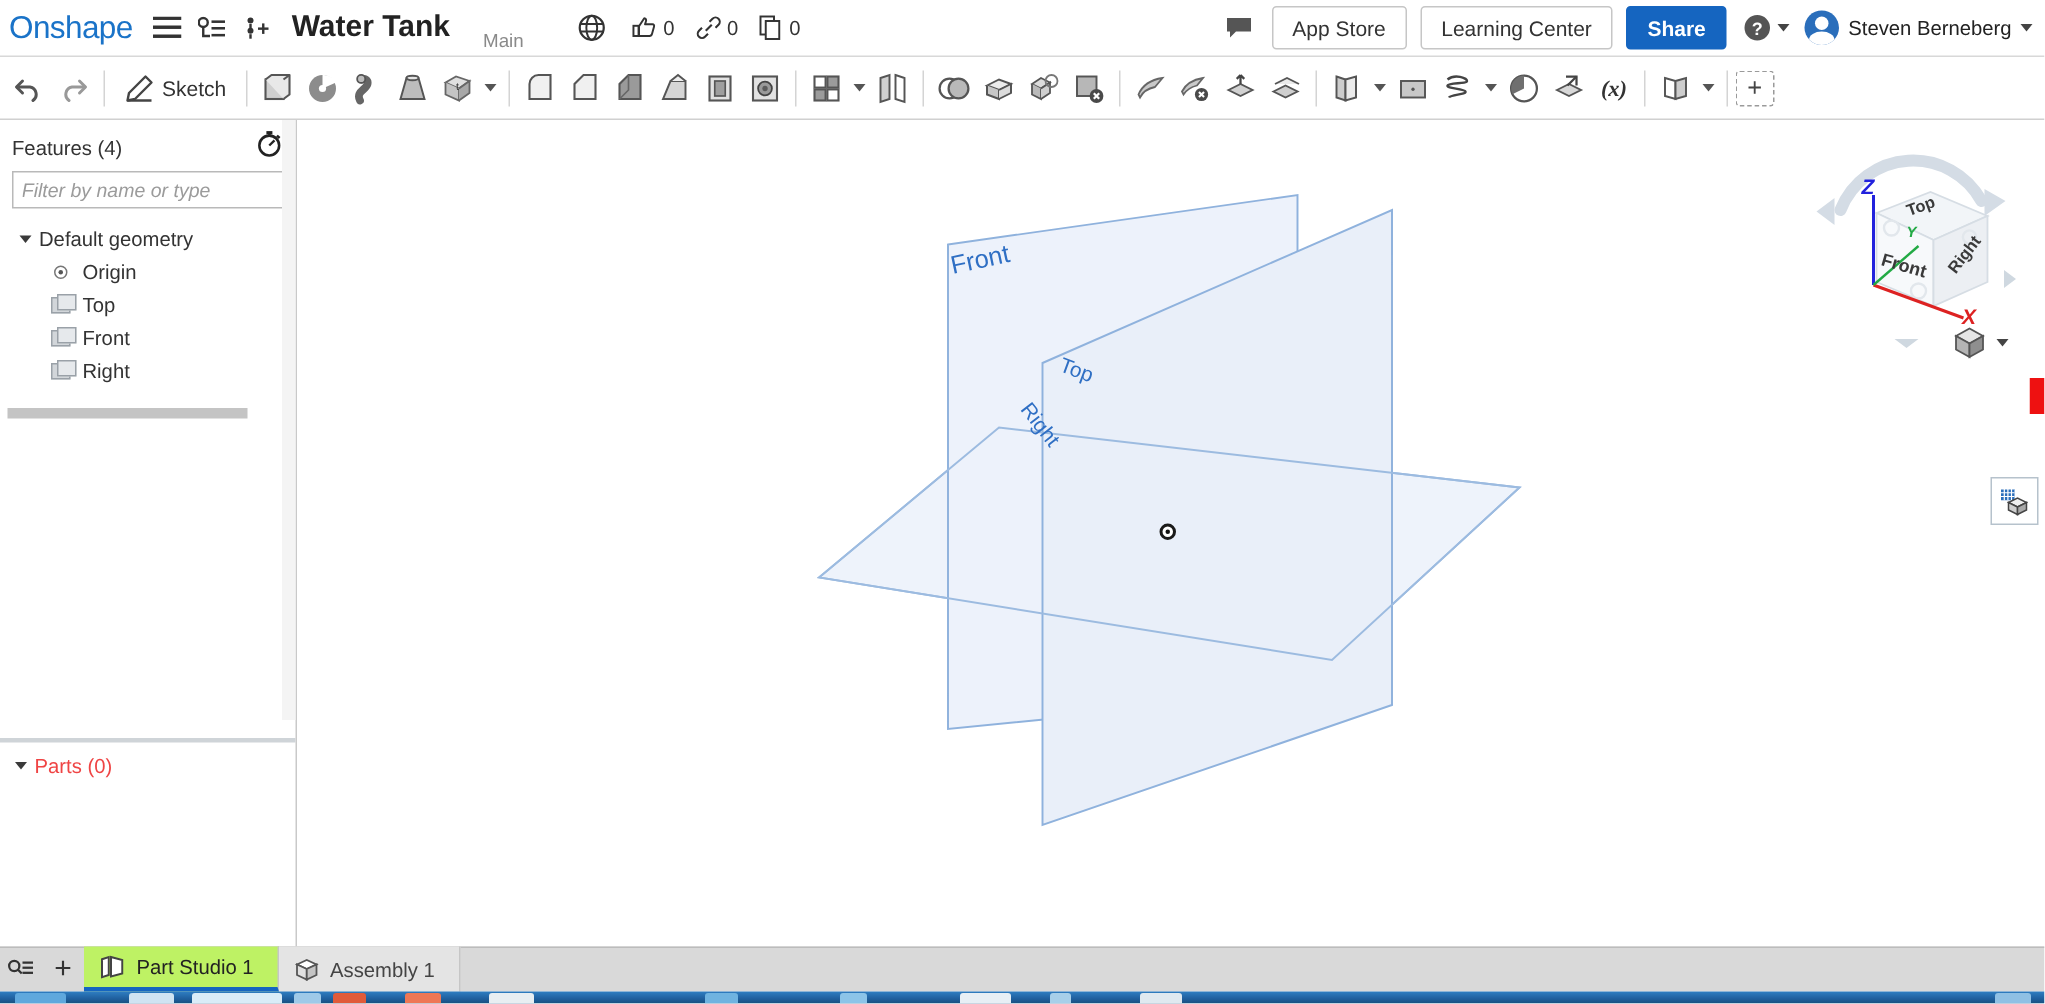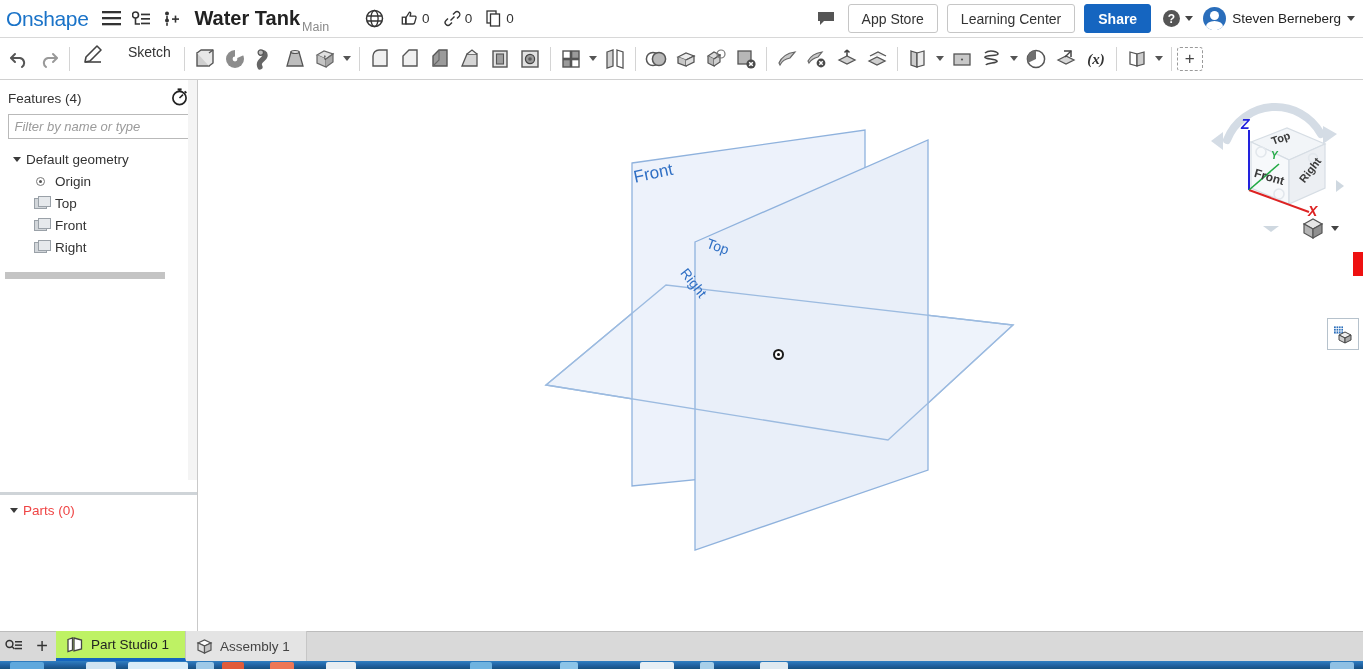--- a/index.html
+++ b/index.html
@@ -25,21 +25,21 @@
   .hdr-icon {
     width: 26px; height: 26px; display: flex; align-items: center;
     justify-content: center; color: #444; margin-left: 4px;
   }
   .hdr-icon svg { display: block; }
   .doc-title {
     font-size: 20px; font-weight: bold; color: #222;
     margin-left: 10px; white-space: nowrap;
   }
   .doc-branch {
-    font-size: 12.5px; color: #8a8a8a; margin-left: 2px; align-self: flex-end;
+    font-size: 12.5px; color: #8a8a8a; margin-left: 22px; align-self: flex-end;
     padding-bottom: 3px;
   }
   .counter-group { display: flex; align-items: center; margin-left: 14px; }
   .counter { display: flex; align-items: center; margin-left: 14px; }
   .counter-num { font-size: 13.5px; color: #333; margin-left: 4px; }
   .hdr-right { margin-left: auto; display: flex; align-items: center; padding-right: 8px; }
   .hdr-btn {
     border: 1px solid #c6c6c6; background: #fff; border-radius: 3px;
     height: 29px; padding: 0 13px; font-size: 14px; color: #333;
     margin-left: 9px; display: flex; align-items: center; cursor: pointer;
@@ -70,22 +70,22 @@
   .toolbar {
     position: absolute; top: 38px; left: 0; width: 1363px; height: 42px;
     background: #ffffff; border-bottom: 1px solid #d0d0d0;
     display: flex; align-items: center; padding-left: 4px;
   }
   .tb-item {
     width: 30px; height: 34px; display: flex; align-items: center;
     justify-content: center; cursor: pointer; color: #4a4a4a; flex: none;
   }
   .tb-sketch {
-    display: flex; height: 30px; padding: 0 8px;
-    cursor: pointer; color: #333; font-size: 14px; flex: none; gap: 20px;
+    display: flex; align-items: center; height: 30px; padding: 0 8px;
+    cursor: pointer; color: #333; font-size: 14px; flex: none;
   }
   .tb-sketch span { margin-left: 5px; }
   .tb-sep { width: 1px; height: 24px; background: #d4d4d4; margin: 0 5px; flex: none; }
   .tb-caret {
     width: 14px; height: 34px; display: flex; align-items: center;
     justify-content: center; cursor: pointer; flex: none;
   }
   .tb-caret i {
     width: 0; height: 0; border-left: 4px solid transparent;
     border-right: 4px solid transparent; border-top: 5px solid #555;

